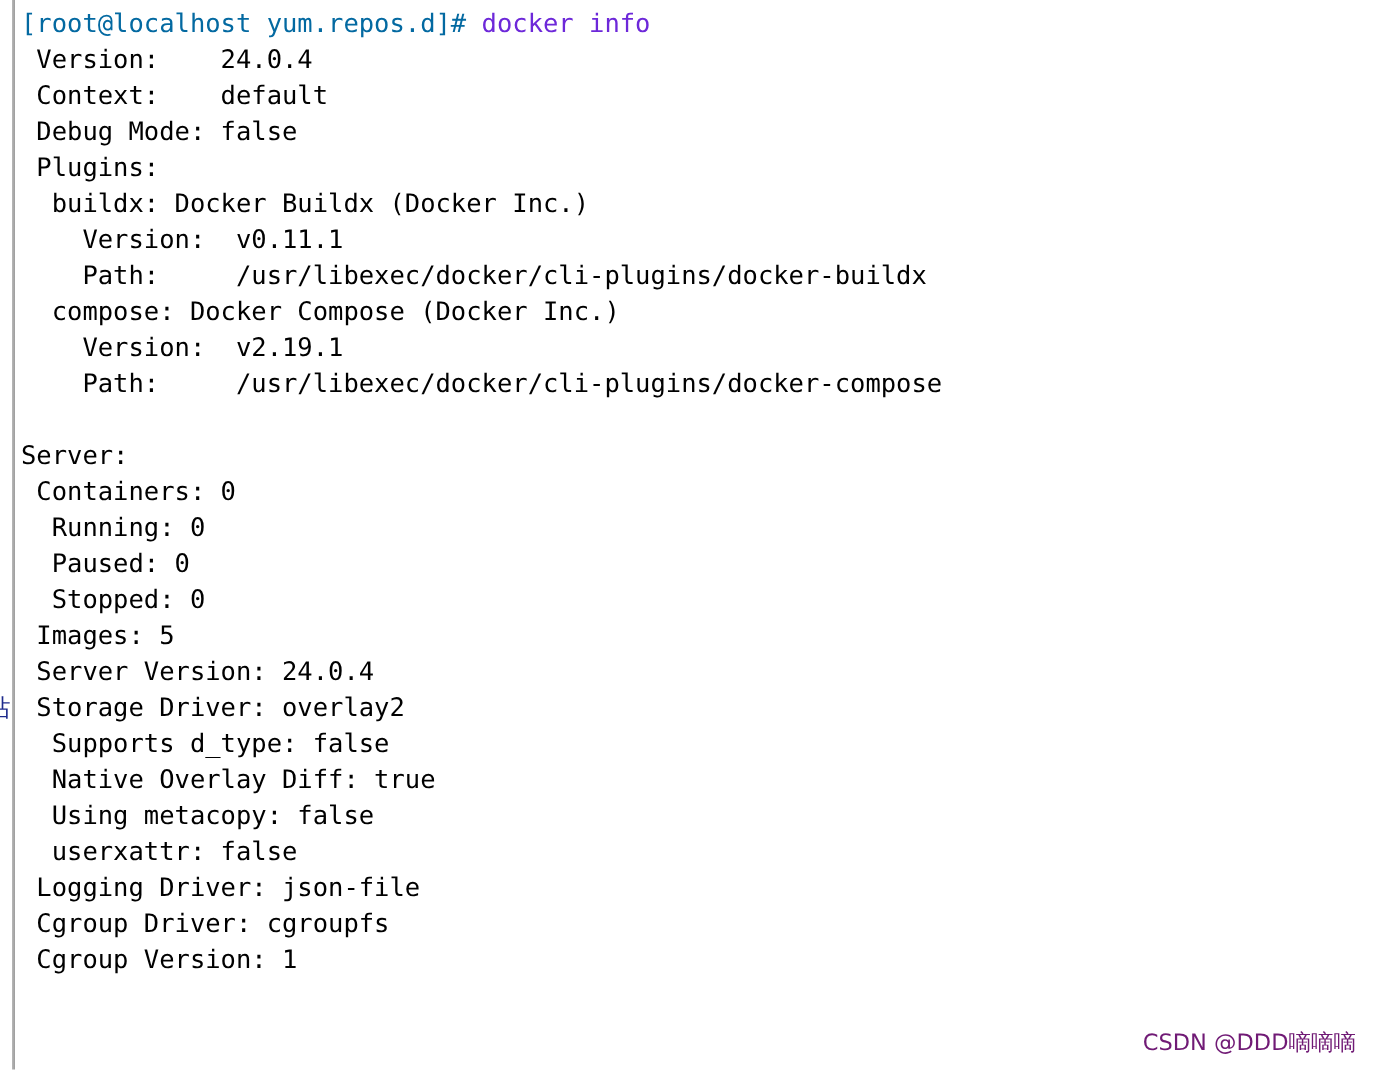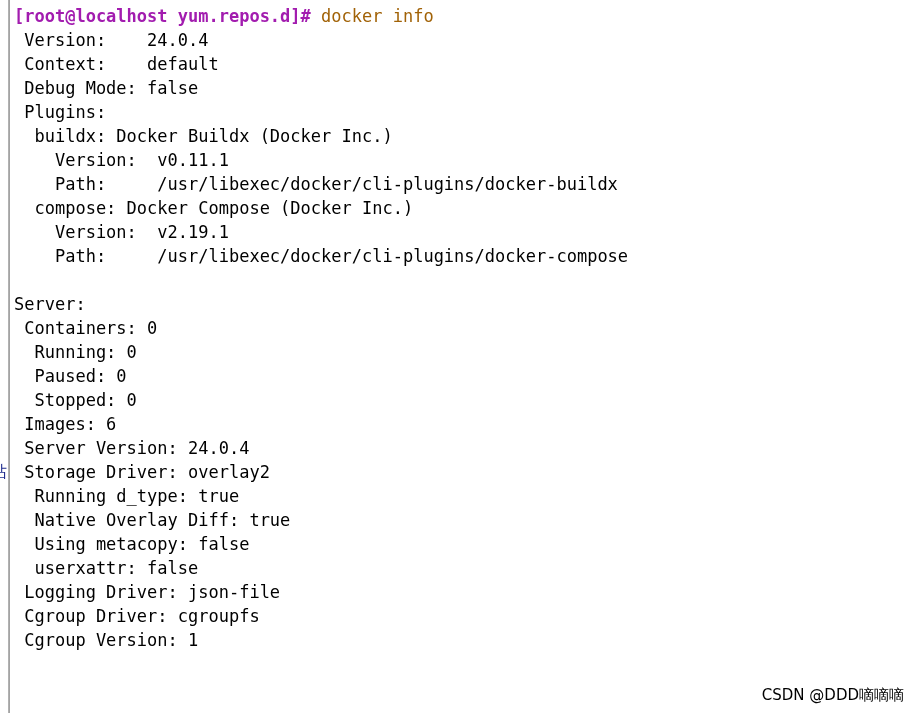--- a/index.html
+++ b/index.html
@@ -52,36 +52,36 @@
     line-height: 24px;
     height: 24px;
     color: #000000;
     white-space: pre;
     letter-spacing: 0px;
   }
   .line.blank {
     color: transparent;
   }
   .prompt {
-    color: #a21caf;
-    font-weight: bold;
+    color: #0369a1;
+    font-weight: normal;
   }
   .cmd {
-    color: #a16207;
+    color: #6d28d9;
     font-weight: normal;
   }
 
   #watermark {
     position: absolute;
     right: 12px;
     bottom: 8px;
     font-family: "DejaVu Sans", "Liberation Sans", sans-serif;
     font-size: 15px;
     line-height: 20px;
-    color: #000000;
+    color: #701a75;
     white-space: nowrap;
     user-select: none;
   }
 </style>
 </head>
 <body>
 
 <div id="left-border"></div>
 
 <div id="edge-glyph">站</div>
@@ -98,24 +98,24 @@
       <div class="line">    Path:     /usr/libexec/docker/cli-plugins/docker-buildx</div>
       <div class="line">  compose: Docker Compose (Docker Inc.)</div>
       <div class="line">    Version:  v2.19.1</div>
       <div class="line">    Path:     /usr/libexec/docker/cli-plugins/docker-compose</div>
       <div class="line blank">&nbsp;</div>
       <div class="line">Server:</div>
       <div class="line"> Containers: 0</div>
       <div class="line">  Running: 0</div>
       <div class="line">  Paused: 0</div>
       <div class="line">  Stopped: 0</div>
-      <div class="line"> Images: 6</div>
+      <div class="line"> Images: 5</div>
       <div class="line"> Server Version: 24.0.4</div>
       <div class="line"> Storage Driver: overlay2</div>
-      <div class="line">  Running d_type: true</div>
+      <div class="line">  Supports d_type: false</div>
       <div class="line">  Native Overlay Diff: true</div>
       <div class="line">  Using metacopy: false</div>
       <div class="line">  userxattr: false</div>
       <div class="line"> Logging Driver: json-file</div>
       <div class="line"> Cgroup Driver: cgroupfs</div>
       <div class="line"> Cgroup Version: 1</div>
     </div>
 </div>
 
 <div id="watermark">CSDN @DDD嘀嘀嘀</div>

